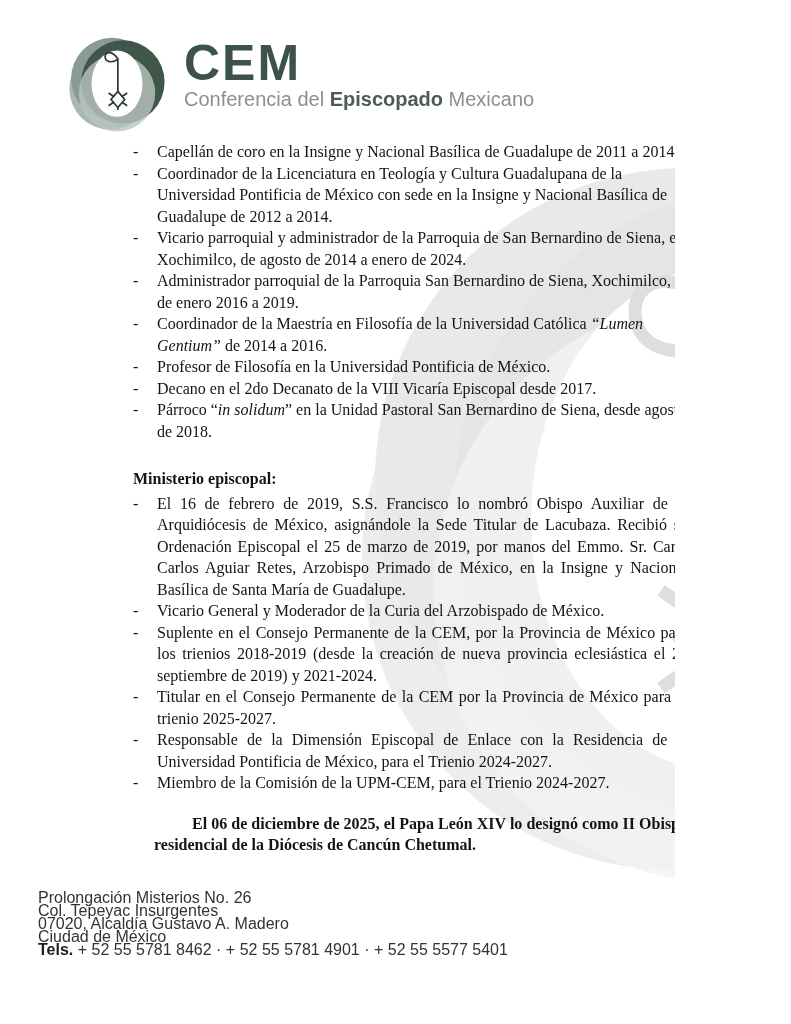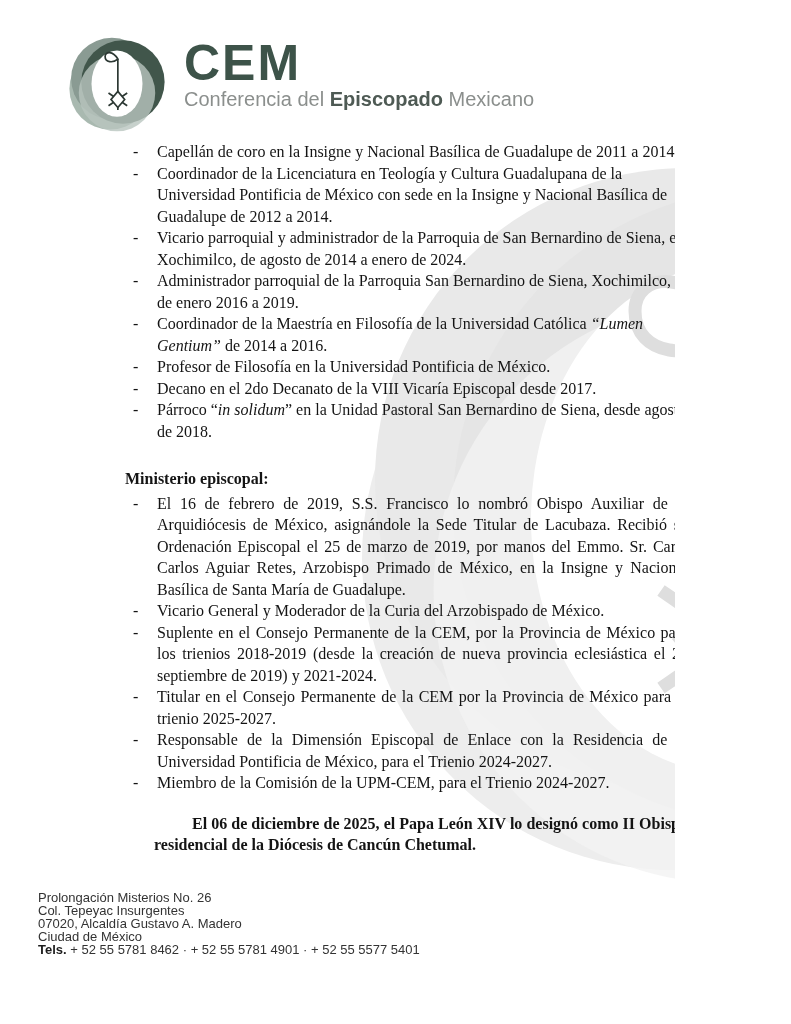--- a/index.html
+++ b/index.html
@@ -25,24 +25,24 @@
   
   .content{position:absolute;left:110px;top:141px;width:578px;
     font-family:"Liberation Serif","DejaVu Serif",serif;
     font-size:16px;line-height:21.5px;color:var(--body-text,#141414);}
   .blist{margin-left:23px;}
   .li{display:flex;}
   .dash{flex:0 0 24px;}
   .litext{flex:1;}
   .justified .litext{text-align:justify;}
   .it{font-style:italic;}
-  .section-heading{font-weight:bold;margin:26px 0 3px 15px;}
+  .section-heading{font-weight:bold;margin:26px 0 3px 23px;}
   .closing{font-weight:bold;text-align:justify;text-indent:38px;margin-top:19px;margin-left:44px;}
   
-  .footer{position:absolute;left:38px;top:891px;font-size:13px;line-height:13px;
+  .footer{position:absolute;left:38px;top:891px;font-size:16px;line-height:13px;
     color:var(--footer-text,#333333);}
   .footer .tels b{color:#1d1d1d;}
   .site{color:var(--link-green,#5f7d73);font-weight:bold;letter-spacing:.2px;margin-top:0;}
   .svgdefs{position:absolute;width:0;height:0;}
 </style>
 </head>
 <body>
 
 <svg class="svgdefs" aria-hidden="true">
   <defs>

